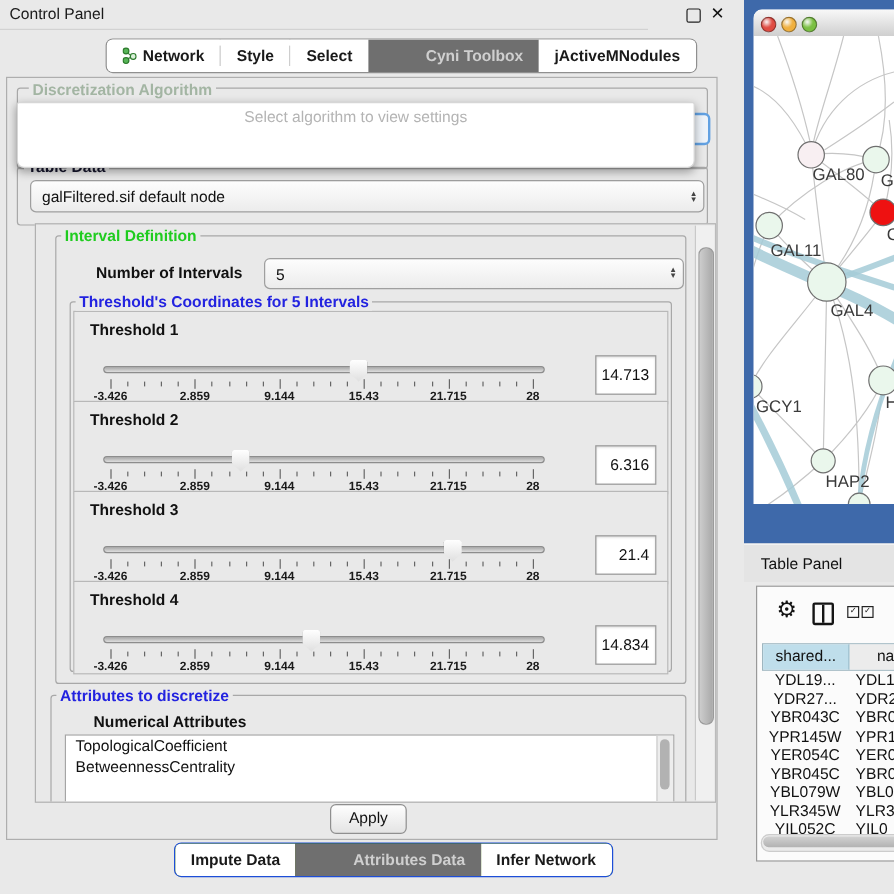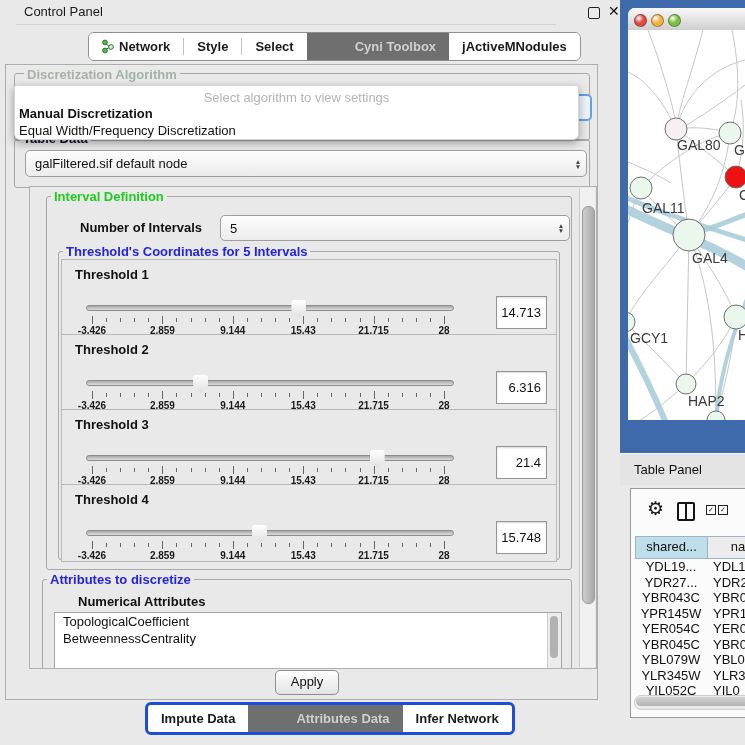--- a/index.html
+++ b/index.html
@@ -1,21 +1,21 @@
 <!DOCTYPE html>
 <html><head>
 <meta charset="utf-8">
 <style>
   html,body{margin:0;padding:0;}
   body{font-family:"Liberation Sans","DejaVu Sans",sans-serif;}
   .root{position:relative;width:745px;height:745px;background:#e9e9e9;overflow:hidden;font-size:13px;color:#111;}
 
   
   .control-panel{position:absolute;left:0;top:0;width:620px;height:745px;background:#e9e9e9;}
-  .titlebar{position:absolute;left:0;top:0;width:540px;height:24px;border-bottom:1px solid #d2d2d2;margin-left:16px;}
+  .titlebar{position:absolute;left:0;top:0;width:540px;height:24px;border-bottom:1px solid #d2d2d2;}
   .titlebar .title{position:absolute;left:8px;top:4px;font-size:13px;color:#1a1a1a;}
   .float-ic{position:absolute;left:572px;top:7px;width:10px;height:10px;border:1.5px solid #222;border-radius:2px;cursor:pointer;}
   .close-ic{position:absolute;left:592px;top:3px;font-size:14px;font-weight:bold;color:#111;cursor:pointer;}
 
   
   .tabbar{position:absolute;left:88px;top:32px;height:27px;display:inline-flex;align-items:stretch;background:#fff;border:1px solid #8f8f8f;border-radius:6px;overflow:hidden;}
   .tab{display:flex;align-items:center;gap:5px;padding:0 13px;font-size:13px;font-weight:700;color:#1a1a1a;background:#fff;cursor:pointer;white-space:nowrap;}
   .tab.selected{background:#6f6f6f;color:#cfcfcf;padding-left:48px;}
   .tabsep{width:1px;background:#c3c3c3;margin:5px 0;}
 
@@ -62,21 +62,21 @@
 
   
   .attr-label{position:absolute;font-weight:700;font-size:13px;}
   .attr-list{position:absolute;background:#fff;border:1px solid #a5a5a5;overflow:hidden;}
   .attr-item{font-size:13px;padding:1px 0 1px 8px;cursor:pointer;}
   .attr-vscroll{position:absolute;right:0;top:0;width:13px;height:100%;background:#ededed;border-left:1px solid #ccc;}
   .attr-vthumb{position:absolute;left:2px;top:3px;width:8px;height:42px;border-radius:5px;background:#b2b2b2;cursor:pointer;}
 
   .apply-btn{position:absolute;left:269px;top:605px;width:62px;height:23px;background:linear-gradient(#fefefe,#e4e4e4);border:1px solid #8f8f8f;border-radius:5px;font-size:13px;color:#111;text-align:center;line-height:21px;cursor:pointer;}
 
-  .bottom-tabbar{position:absolute;left:145px;top:702px;height:27px;display:inline-flex;background:#4d7c0f;border:3px solid #1d4ed8;border-radius:6px;overflow:hidden;}
+  .bottom-tabbar{position:absolute;left:145px;top:702px;height:27px;display:inline-flex;background:#4d7c0f;border:1px solid #1d4ed8;border-radius:6px;overflow:hidden;}
 
   
   .right-pane{position:absolute;left:620px;top:0;width:125px;height:745px;background:#e9e9e9;}
   .net-window{position:absolute;left:0;top:0;width:125px;height:453px;background:#3e69aa;}
   .net-inner{position:absolute;left:8px;top:8px;width:130px;height:412px;border-radius:7px 7px 0 0;overflow:hidden;background:#fff;}
   .net-titlebar{position:absolute;left:0;top:0;width:100%;height:22px;background:linear-gradient(#f8f8f8,#cfcfcf);border-bottom:1px solid #9a9a9a;}
   .tl{position:absolute;top:5.5px;width:11px;height:11px;border-radius:50%;cursor:pointer;}
   .net-canvas{position:absolute;left:0;top:22px;width:100%;height:390px;background:#fff;}
   .net-canvas svg{position:absolute;left:0;top:0;}
   .edge{fill:none;stroke:#c6c6c6;stroke-width:1;}
@@ -146,24 +146,20 @@
       </div>
 
     <div class="content-panel">
 
       <div class="groupbox" style="left:8px;top:8px;width:574px;height:66px;"></div>
       <span class="legend green-dim" style="left:18px;top:2px;">Discretization Algorithm</span>
       <div class="combo-fragment"></div>
 
       <div class="popup">
         <div class="popup-hint">Select algorithm to view settings</div>
-        <div id="popupOptions">
-            <div class="popup-opt bold">Manual Discretization</div>
-            <div class="popup-opt">Equal Width/Frequency Discretization</div>
-          </div>
       </div>
 
       <div class="groupbox" style="left:8px;top:74px;width:574px;height:47px;"></div>
       <span class="legend dark" style="left:14px;top:66px;z-index:1;">Table Data</span>
       <div class="combo" style="left:19px;top:85px;width:560px;height:25px;">
         <span class="cval">galFiltered.sif default node</span>
         <span class="spinner">
             <span>▲</span>
             <span>▼</span>
           </span>
@@ -353,21 +349,21 @@
                 </div>
                 <div class="tick-labels">
                   <span class="tick-lab" style="left: 0%;">-3.426</span>
                   <span class="tick-lab" style="left: 20%;">2.859</span>
                   <span class="tick-lab" style="left: 40%;">9.144</span>
                   <span class="tick-lab" style="left: 60%;">15.43</span>
                   <span class="tick-lab" style="left: 80%;">21.715</span>
                   <span class="tick-lab" style="left: 100%;">28</span>
                 </div>
               </div>
-              <div class="th-value">15.748</div>
+              <div class="th-value">14.834</div>
             </div>
           </div>
 
         <div class="groupbox" style="left:12px;top:392px;width:528px;height:110px;"></div>
         <span class="legend blue" style="left:17px;top:385px;">Attributes to discretize</span>
         <span class="attr-label" style="left:20px;top:407px;padding-left:28px;">Numerical Attributes</span>
         <div class="attr-list" style="left:24px;top:425px;width:506px;height:55px;">
           <div id="attrItems">
               <div class="attr-item">TopologicalCoefficient</div>
               <div class="attr-item">BetweennessCentrality</div>

